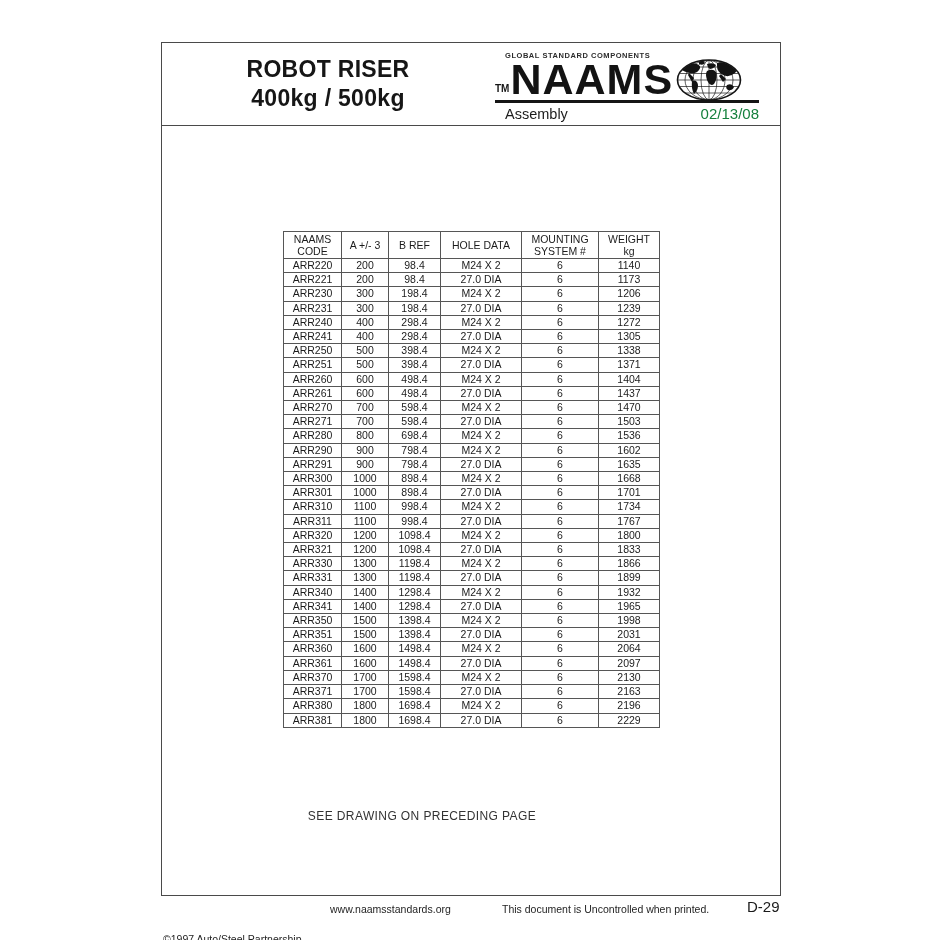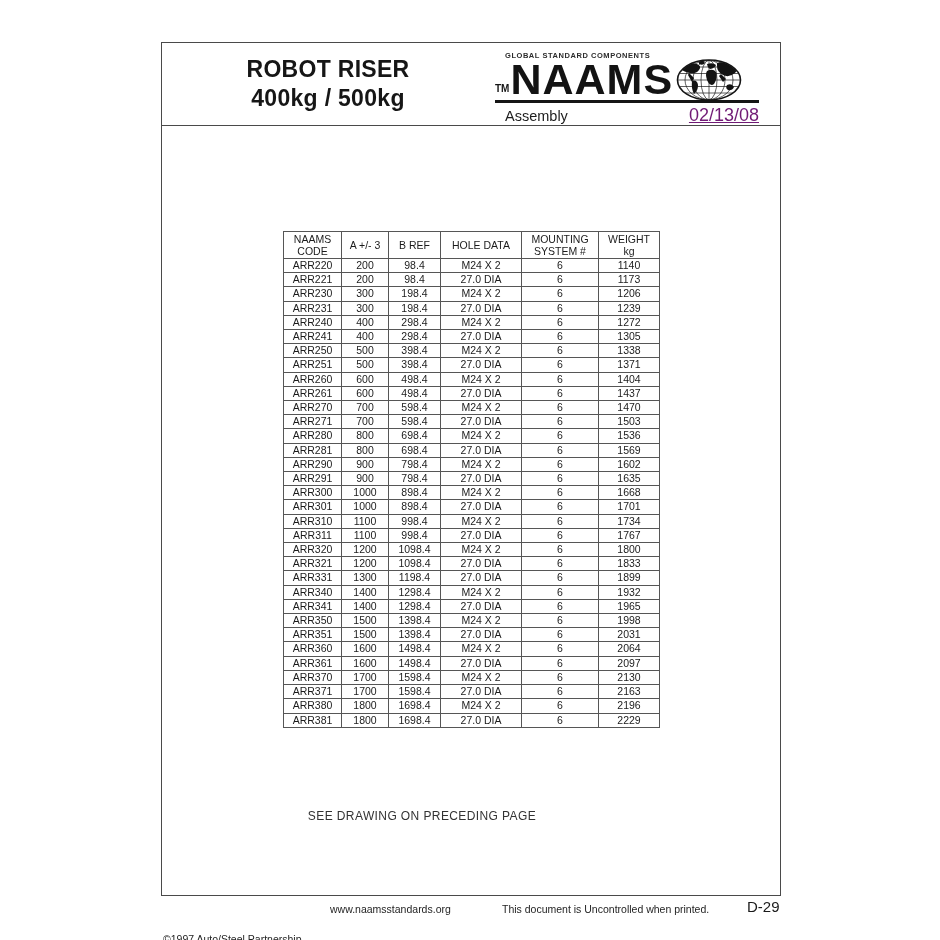--- a/index.html
+++ b/index.html
@@ -48,21 +48,21 @@
     white-space: nowrap;
   }
   .globe-wrap { margin-left: 3px; height: 42px; position: relative; top: 4px; }
   .logo-rule { border-top: 3px solid #151515; margin-top: 3px; width: 100%; }
   .logo-sub {
     display: flex; justify-content: space-between;
     margin-top: 2px; padding-left: 10px;
     align-items: baseline;
   }
   .logo-category { font-size: 14.5px; color: #1c1c1c; }
-  .logo-date { font-size: 18px; color: #701a75; text-decoration: underline; }
+  .logo-date { font-size: 15px; color: #15803d; }
 
   .data-table {
     position: absolute; left: 283px; top: 231px;
     border-collapse: collapse; table-layout: fixed;
     font-size: 10.5px; color: #1b1b1b;
     background: #ffffff;
   }
   .data-table th, .data-table td {
     border: 1px solid #565656;
     text-align: center; vertical-align: middle;
@@ -284,28 +284,20 @@
       </tr>
       <tr>
         <td>ARR280</td>
         <td>800</td>
         <td>698.4</td>
         <td>M24 X 2</td>
         <td>6</td>
         <td>1536</td>
       </tr>
       <tr>
-        <td>ARR281</td>
-        <td>800</td>
-        <td>698.4</td>
-        <td>27.0 DIA</td>
-        <td>6</td>
-        <td>1569</td>
-      </tr>
-      <tr>
         <td>ARR290</td>
         <td>900</td>
         <td>798.4</td>
         <td>M24 X 2</td>
         <td>6</td>
         <td>1602</td>
       </tr>
       <tr>
         <td>ARR291</td>
         <td>900</td>
@@ -354,20 +346,28 @@
         <td>6</td>
         <td>1800</td>
       </tr>
       <tr>
         <td>ARR321</td>
         <td>1200</td>
         <td>1098.4</td>
         <td>27.0 DIA</td>
         <td>6</td>
         <td>1833</td>
+      </tr>
+      <tr>
+        <td>ARR330</td>
+        <td>1300</td>
+        <td>1198.4</td>
+        <td>M24 X 2</td>
+        <td>6</td>
+        <td>1866</td>
       </tr>
       <tr>
         <td>ARR331</td>
         <td>1300</td>
         <td>1198.4</td>
         <td>27.0 DIA</td>
         <td>6</td>
         <td>1899</td>
       </tr>
       <tr>

